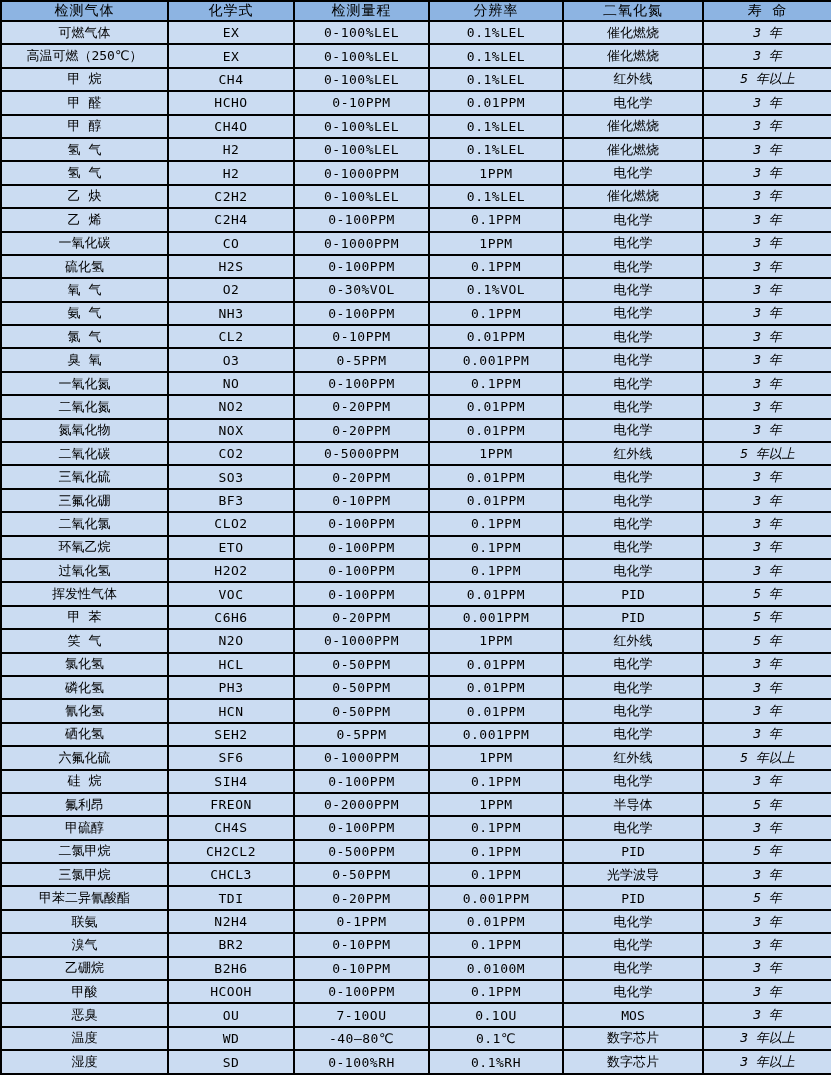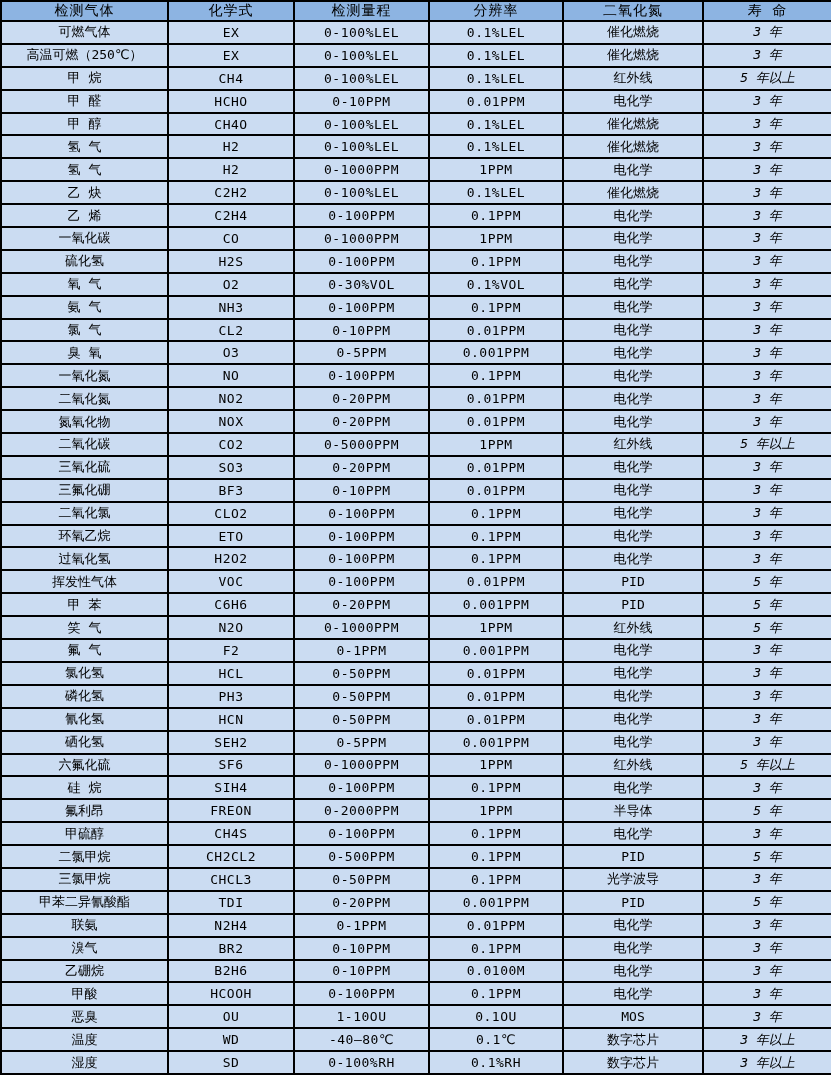--- a/index.html
+++ b/index.html
@@ -264,28 +264,20 @@
       </tr>
       <tr>
         <td class="c0">笑 气</td>
         <td class="c1">N2O</td>
         <td class="c2">0-1000PPM</td>
         <td class="c3">1PPM</td>
         <td class="c4">红外线</td>
         <td class="c5">5 年</td>
       </tr>
       <tr>
-        <td class="c0">氟 气</td>
-        <td class="c1">F2</td>
-        <td class="c2">0-1PPM</td>
-        <td class="c3">0.001PPM</td>
-        <td class="c4">电化学</td>
-        <td class="c5">3 年</td>
-      </tr>
-      <tr>
         <td class="c0">氯化氢</td>
         <td class="c1">HCL</td>
         <td class="c2">0-50PPM</td>
         <td class="c3">0.01PPM</td>
         <td class="c4">电化学</td>
         <td class="c5">3 年</td>
       </tr>
       <tr>
         <td class="c0">磷化氢</td>
         <td class="c1">PH3</td>
@@ -394,21 +386,21 @@
         <td class="c0">甲酸</td>
         <td class="c1">HCOOH</td>
         <td class="c2">0-100PPM</td>
         <td class="c3">0.1PPM</td>
         <td class="c4">电化学</td>
         <td class="c5">3 年</td>
       </tr>
       <tr>
         <td class="c0">恶臭</td>
         <td class="c1">OU</td>
-        <td class="c2">1-10OU</td>
+        <td class="c2">7-10OU</td>
         <td class="c3">0.1OU</td>
         <td class="c4">MOS</td>
         <td class="c5">3 年</td>
       </tr>
       <tr>
         <td class="c0">温度</td>
         <td class="c1">WD</td>
         <td class="c2">-40—80℃</td>
         <td class="c3">0.1℃</td>
         <td class="c4">数字芯片</td>

